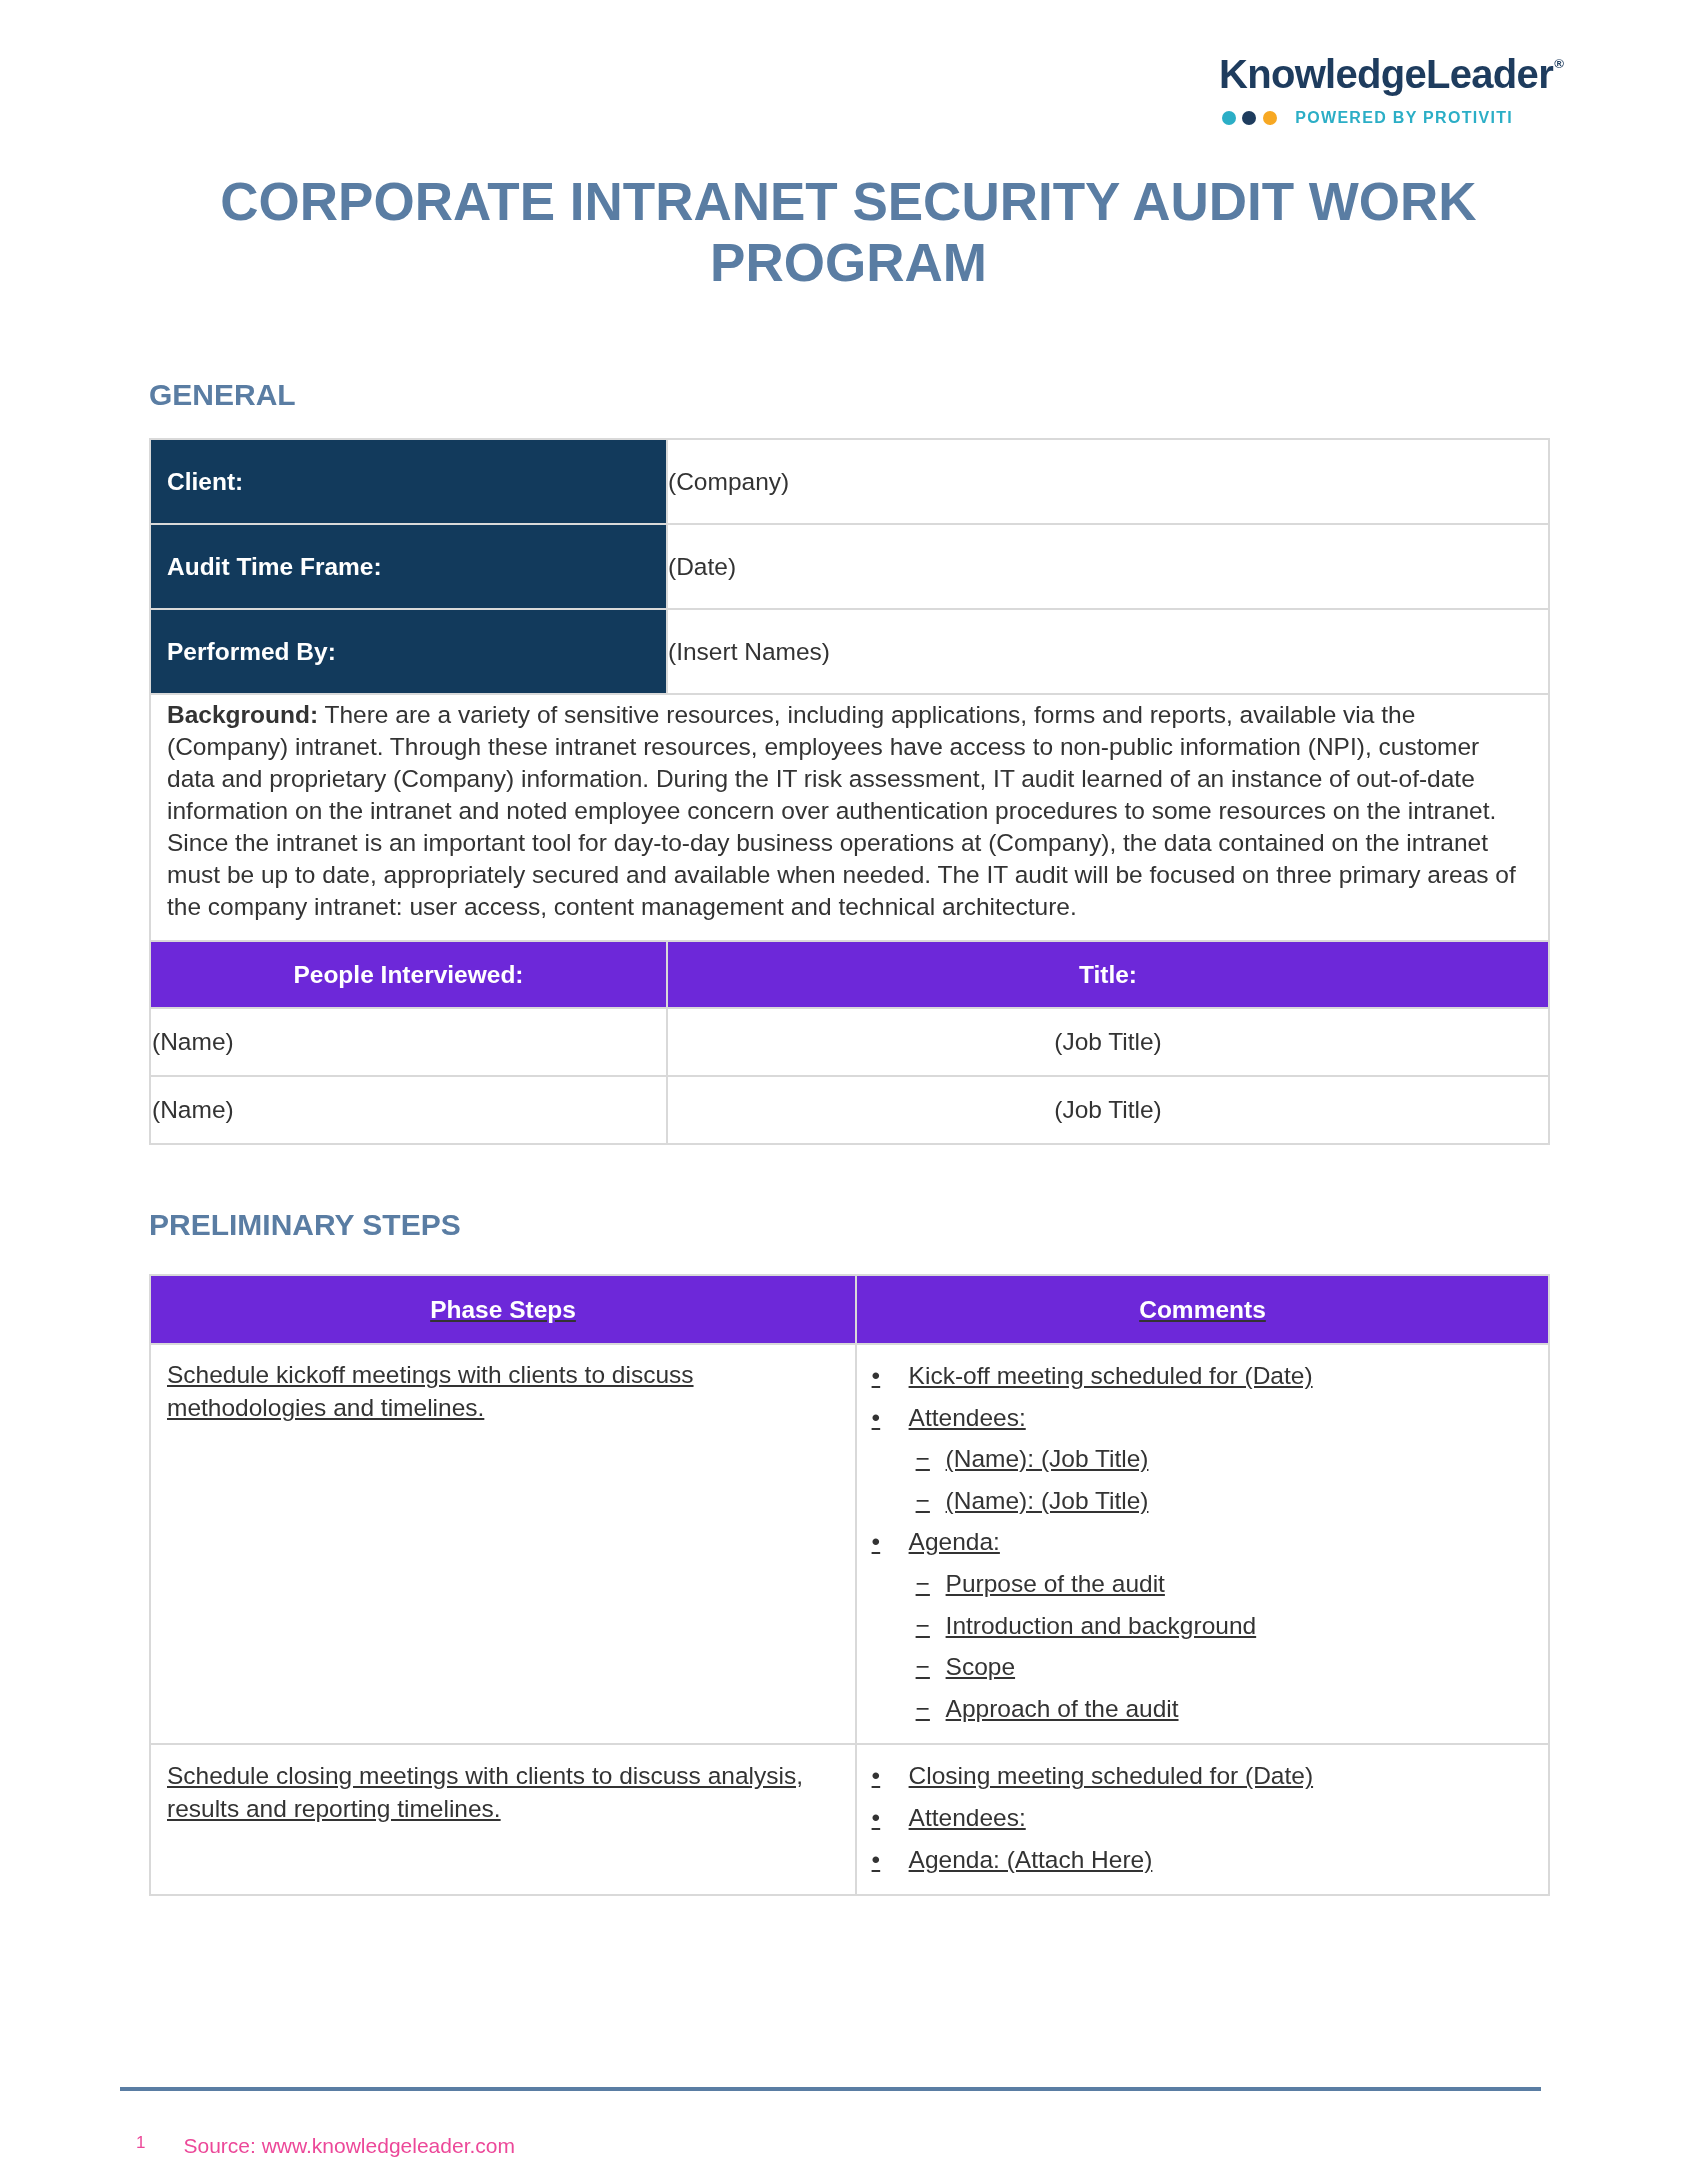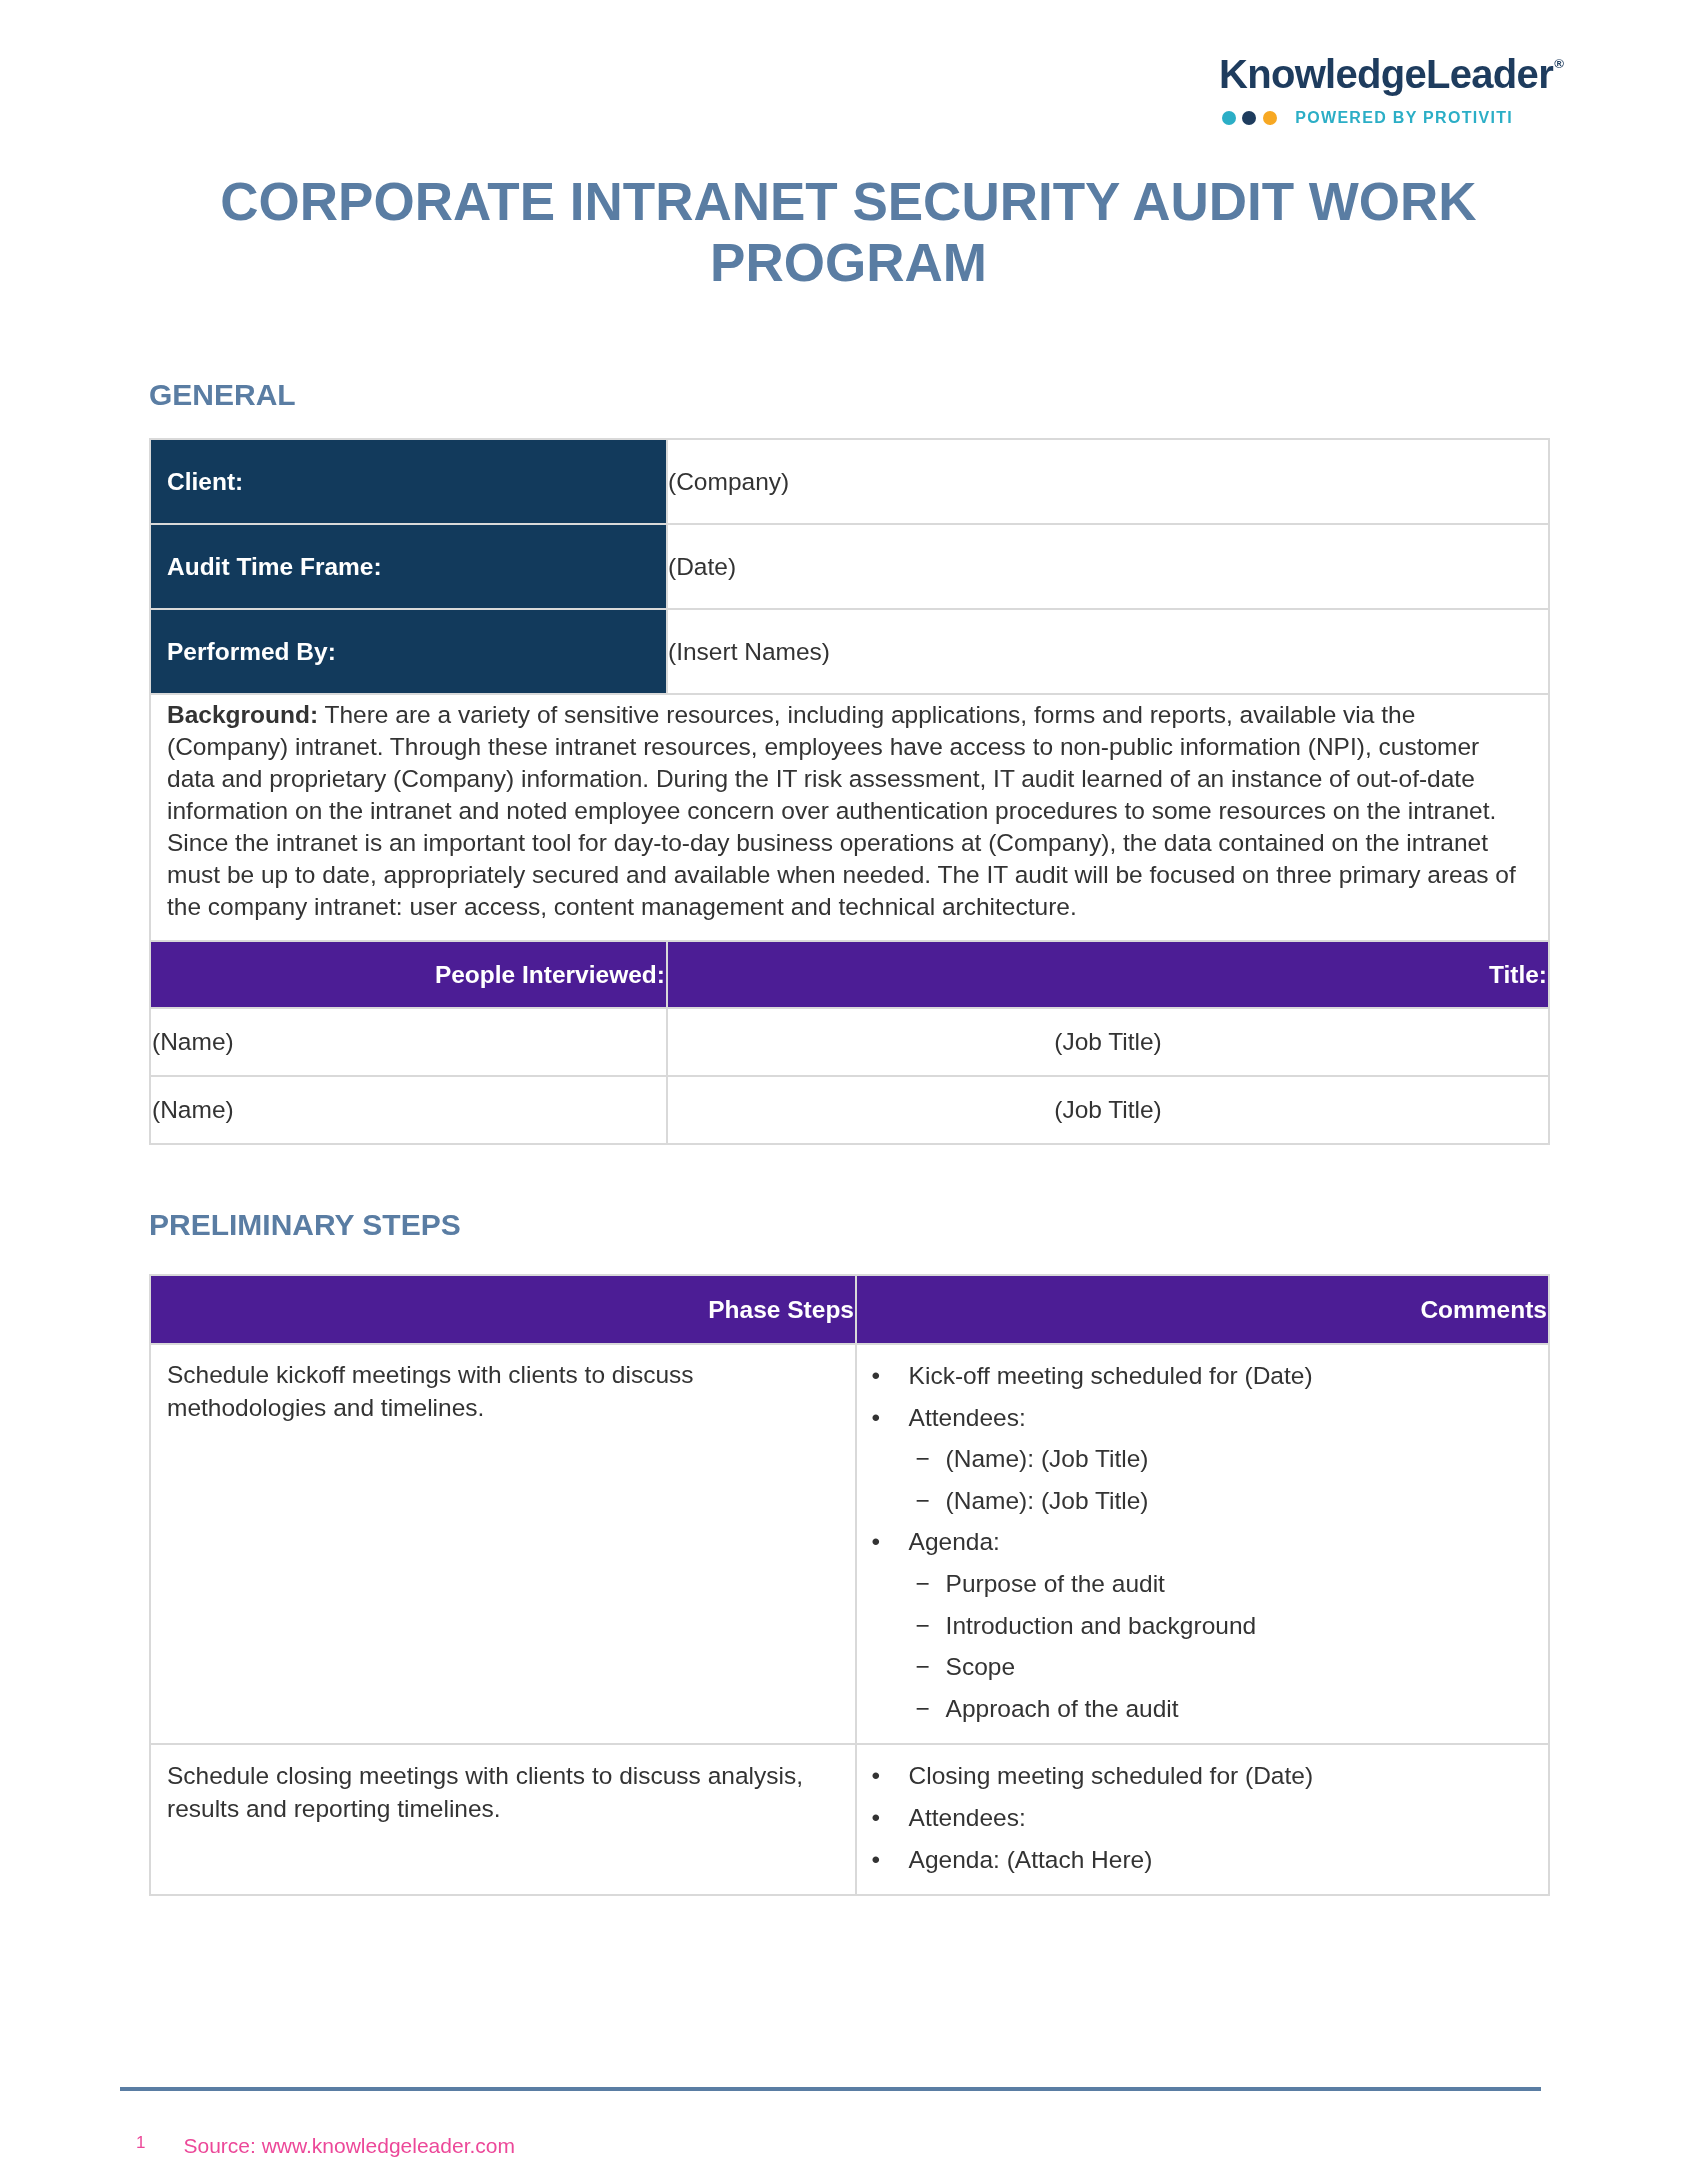--- a/index.html
+++ b/index.html
@@ -39,27 +39,27 @@
     background:#123A5C;color:#ffffff;font-weight:bold;padding-left:16px;
   }
   #general-table .info-row{height:85px;}
   #general-table .value-cell{padding-left:0;}
 
   .background-cell{padding:4px 16px 17px 16px;line-height:32px;}
   .background-label{font-weight:bold;}
 
   .people-header-row{height:67px;}
   .header-cell{
-    background:#4c1d95;color:#ffffff;font-weight:bold;text-align:right;
+    background:#6d28d9;color:#ffffff;font-weight:bold;text-align:center;
   }
   .people-row{height:68px;}
   .people-name-cell{}
   .people-title-cell{text-align:center;}
 
-  #prelim-table{position:absolute;left:149px;top:1274px;width:1399px;}
+  #prelim-table{position:absolute;left:149px;top:1274px;width:1399px;text-decoration:underline;}
   #prelim-table .prelim-header-row{height:69px;}
   .step-cell{
     vertical-align:top;padding:13.2px 26.5px 13.2px 16px;line-height:33px;
   }
   .comments-cell{vertical-align:top;padding:16px 13.2px 8px 14.6px;}
   .comment-item{display:flex;line-height:29px;margin-bottom:12.6px;}
   .comment-item .marker{flex:none;width:37px;}
   .comment-item.sub{padding-left:44px;}
   .comment-item.sub .marker{width:30px;}
 

